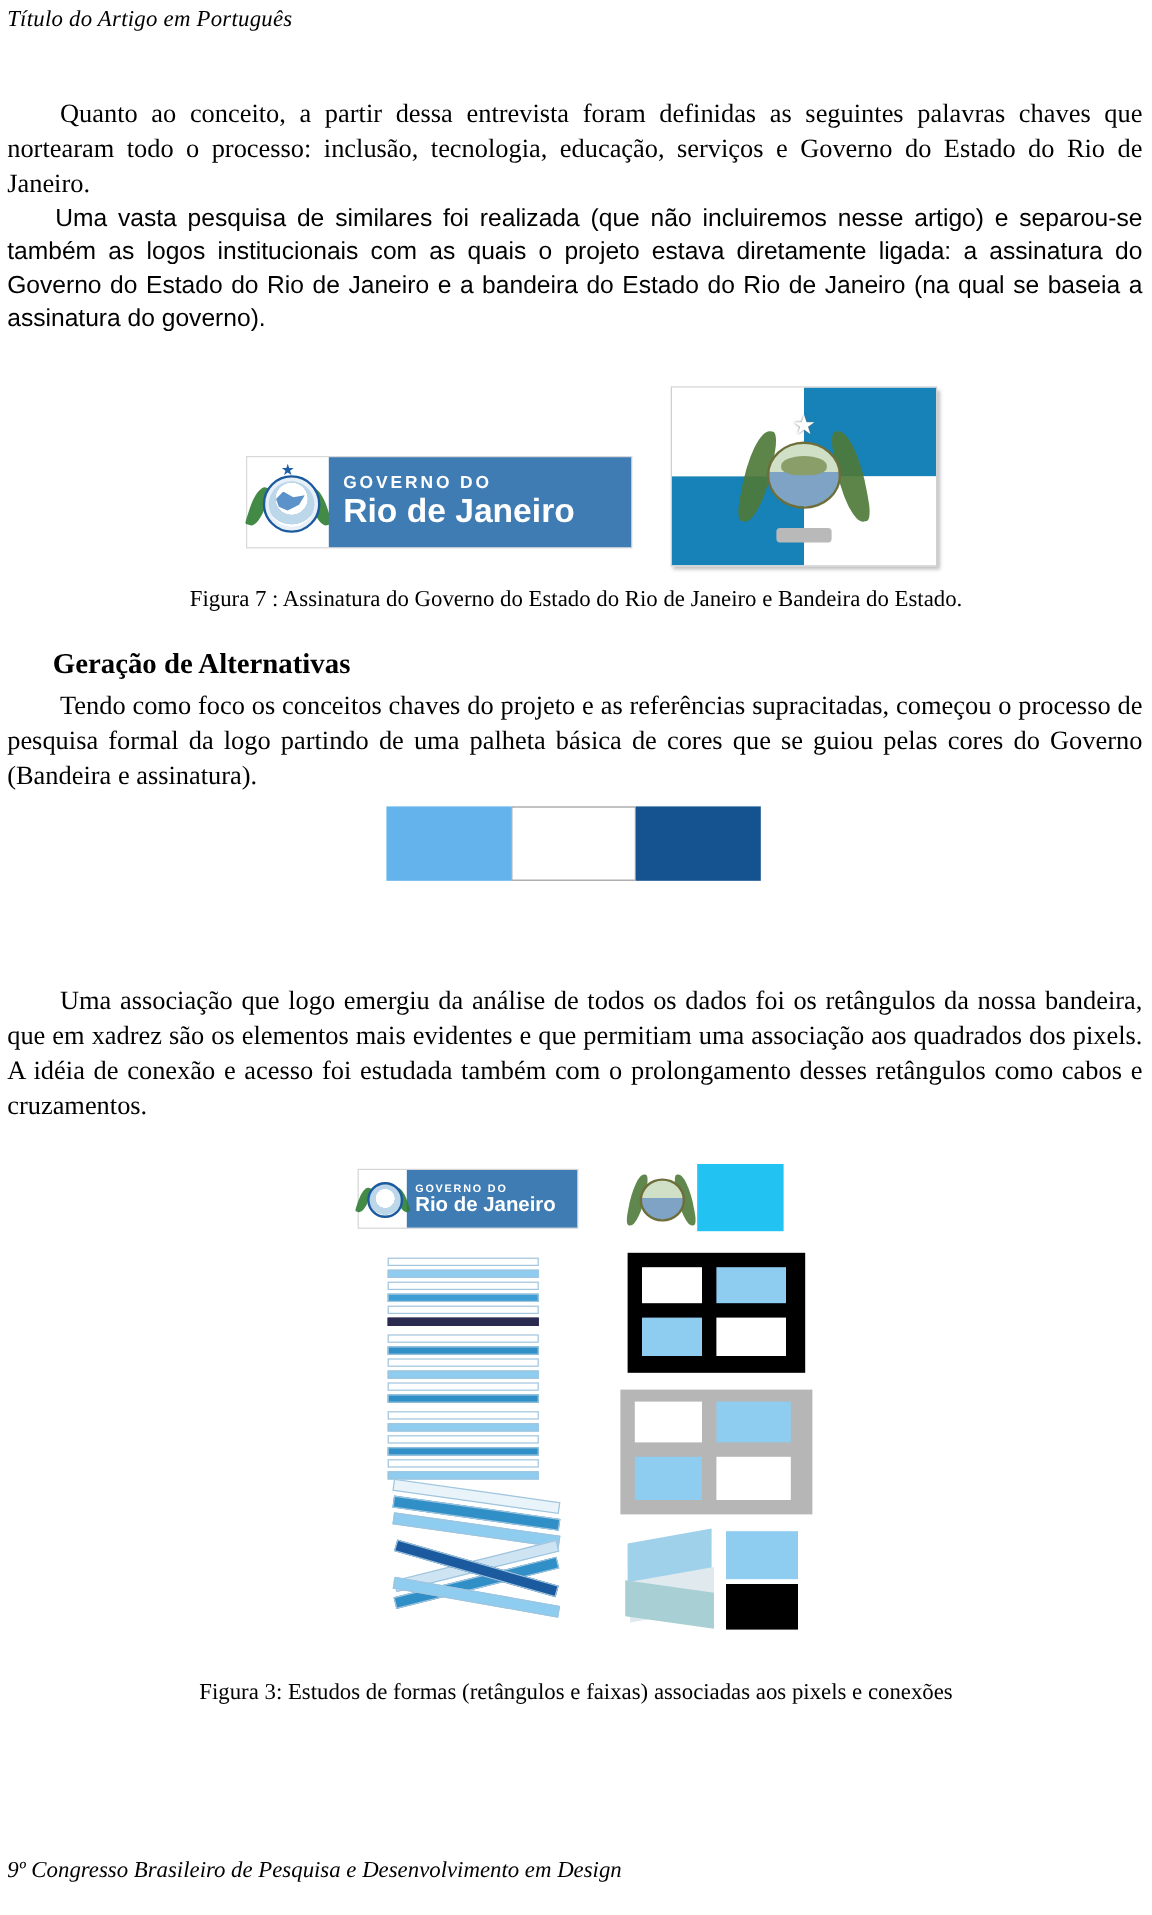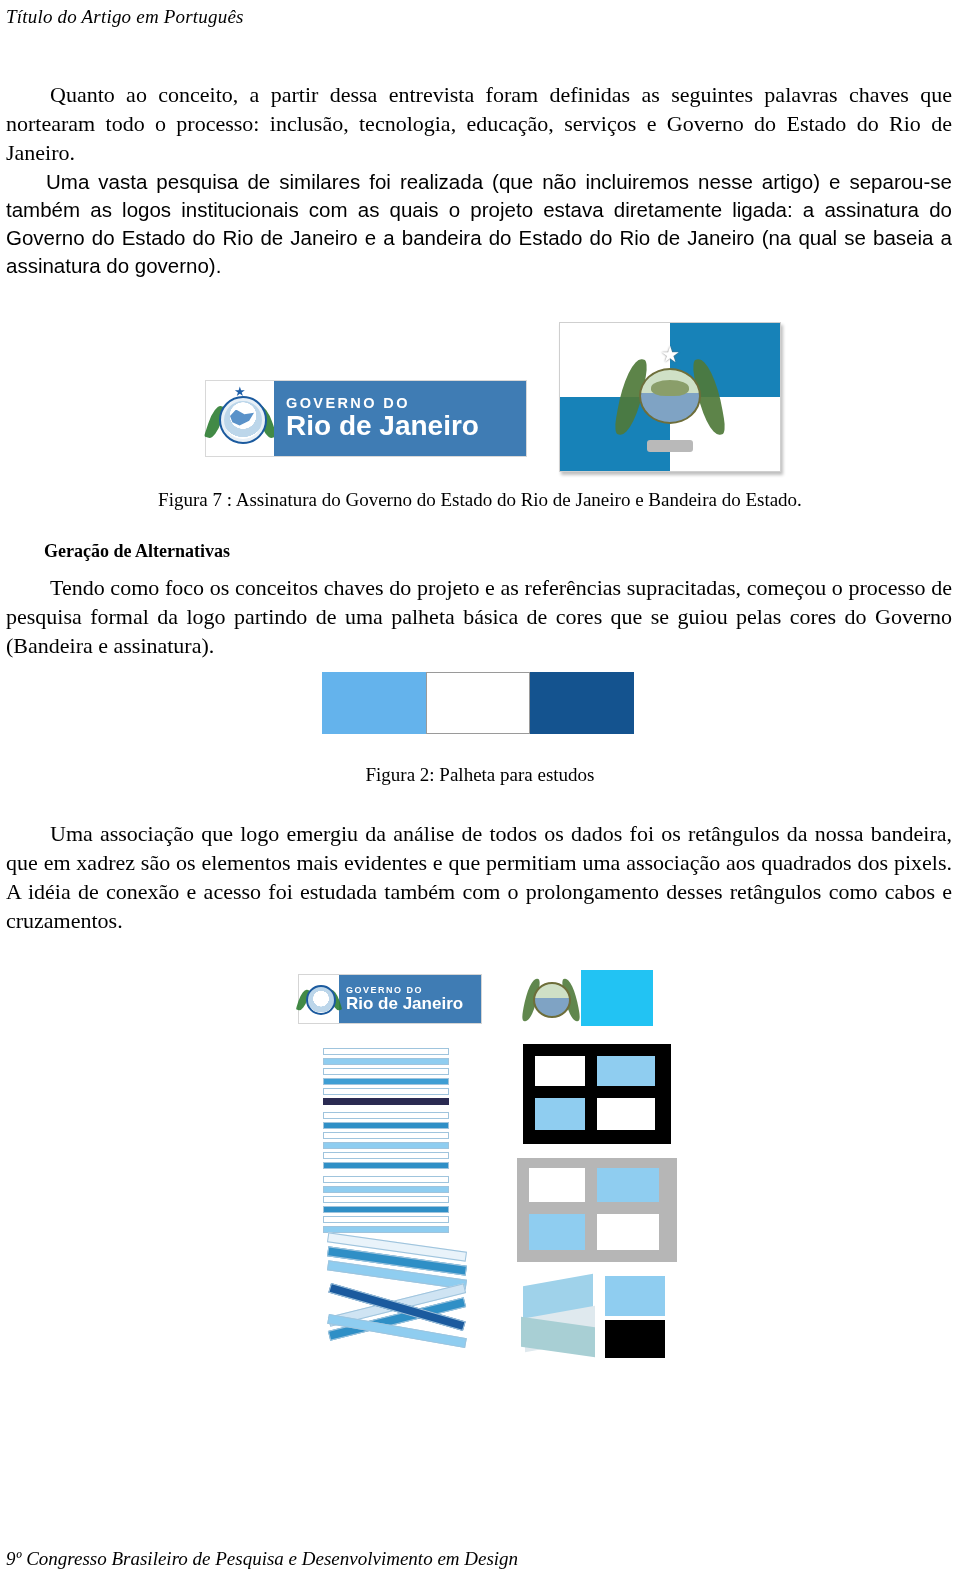--- a/index.html
+++ b/index.html
@@ -224,21 +224,21 @@
     text-align: center;
     font-size: 19px;
   }
   .cap1 { top: 489px; }
 
   .heading {
     position: absolute;
     left: 44px;
     top: 541px;
     font-weight: bold;
-    font-size: 18px;
+    font-size: 24px;
   }
   .para3 {
     top: 573px;
     left: 6px;
   }
   .para3 .indent { display: inline-block; width: 44px; }
 
   
   .palette {
     position: absolute;
@@ -456,21 +456,20 @@
   <div class="heading">Geração de Alternativas</div>
 
   <div class="body-block para3"><span class="indent"></span><span>Tendo como foco os conceitos chaves do projeto e as referências supracitadas, começou o processo de pesquisa formal da logo partindo de uma palheta básica de cores que se guiou pelas cores do Governo (Bandeira e assinatura).</span></div>
 
   <div class="palette">
     <div class="sw sw-light"></div>
     <div class="sw sw-white"></div>
     <div class="sw sw-dark"></div>
   </div>
 
-  <div class="caption cap2">Figura 2: Palheta para estudos</div>
 
   <div class="body-block para4"><span class="indent"></span><span>Uma associação que logo emergiu da análise de todos os dados foi os retângulos da nossa bandeira, que em xadrez são os elementos mais evidentes e que permitiam uma associação aos quadrados dos pixels. A idéia de conexão e acesso foi estudada também com o prolongamento desses retângulos como cabos e cruzamentos.</span></div>
 
   <div class="studies">
 
     <div class="mini-logo">
       <div class="mc">
         <div class="lf"></div>
         <div class="rf"></div>
         <div class="ring"></div>
@@ -543,16 +542,17 @@
 
     <div class="cubes">
       <div class="face" style="left:10px;top:10px;width:70px;height:34px;background:#9fd2ea;transform:skewY(-10deg)"></div>
       <div class="face" style="left:12px;top:42px;width:70px;height:34px;background:#dfe9ee;transform:skewY(-10deg)"></div>
       <div class="face" style="left:92px;top:6px;width:60px;height:40px;background:#8fcdf0"></div>
       <div class="face" style="left:92px;top:50px;width:60px;height:38px;background:#000000"></div>
       <div class="face" style="left:8px;top:52px;width:74px;height:30px;background:#a8cfd4;transform:skewY(8deg)"></div>
     </div>
   </div>
 
+  <div class="caption cap3">Figura 3: Estudos de formas (retângulos e faixas) associadas aos pixels e conexões</div>
 
   <div class="footer">9º Congresso Brasileiro de Pesquisa e Desenvolvimento em Design</div>
 
 </div>
 
 </body></html>

